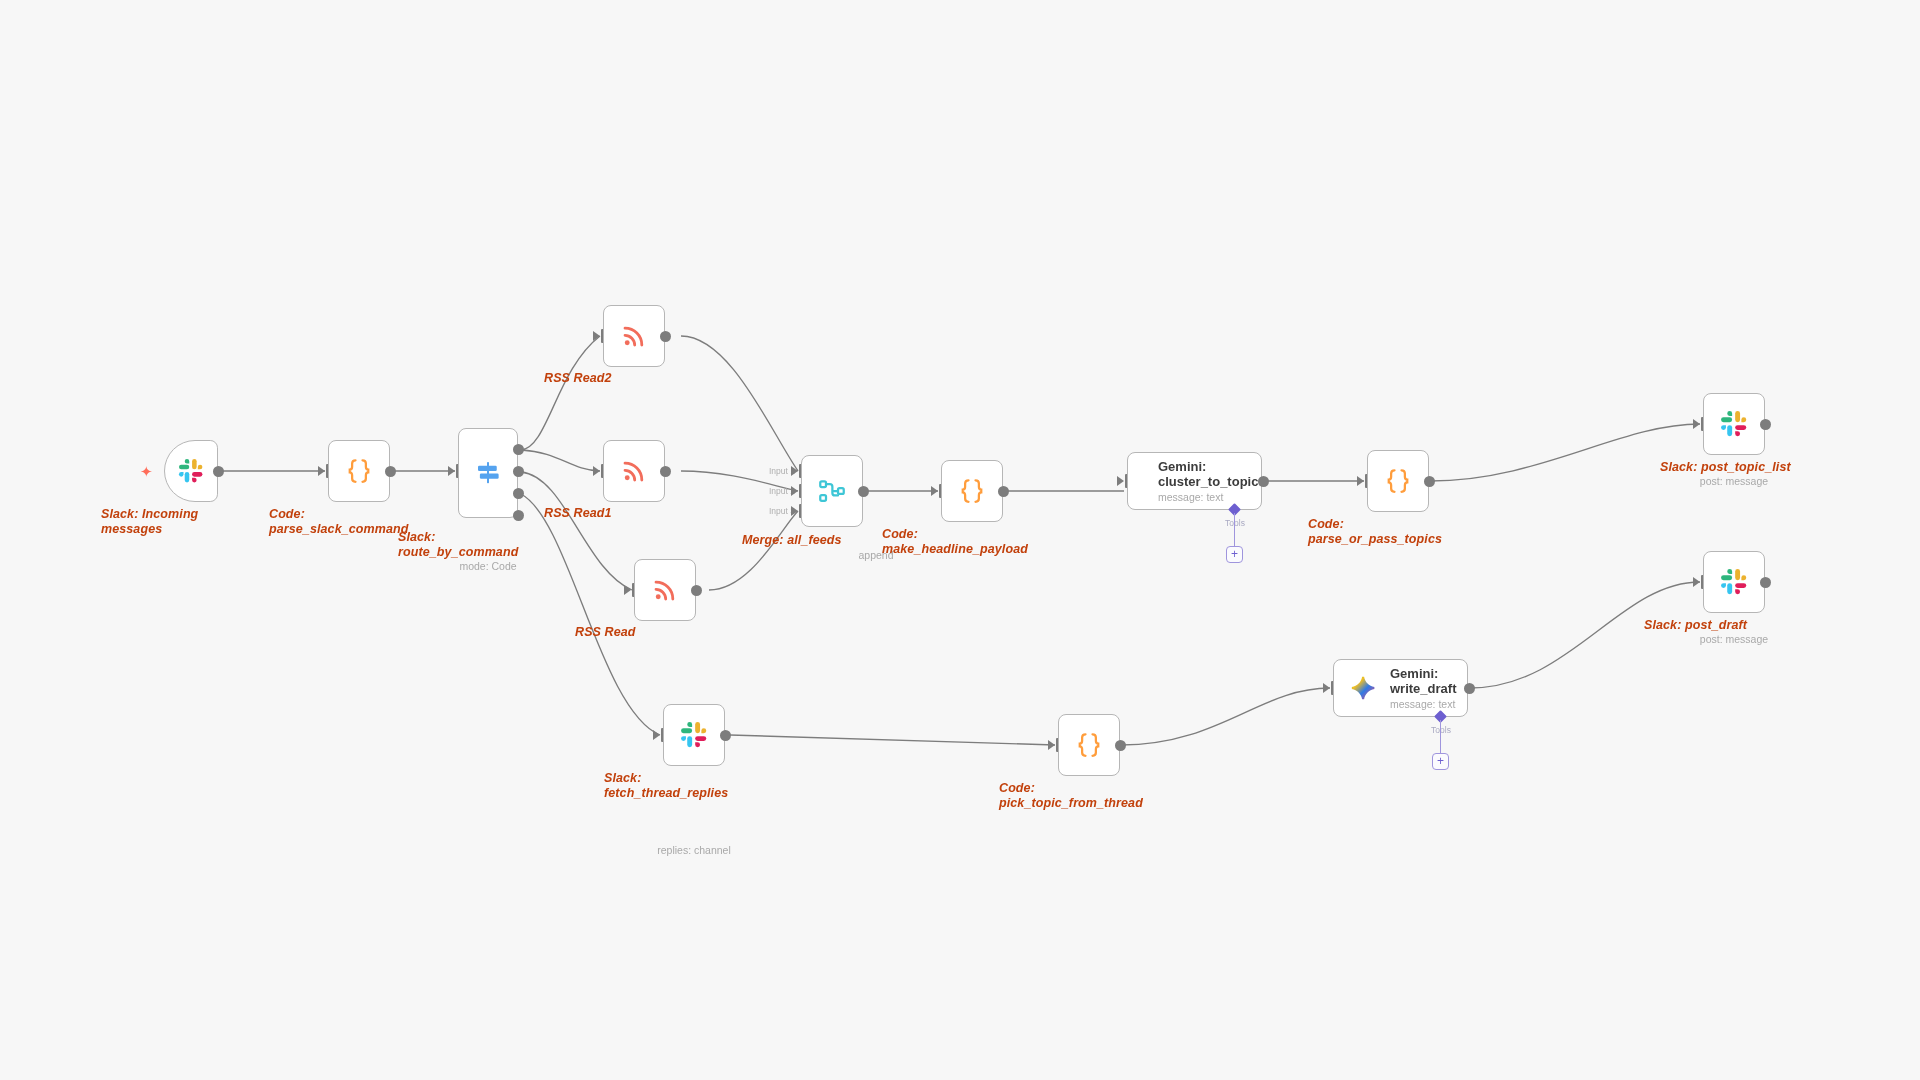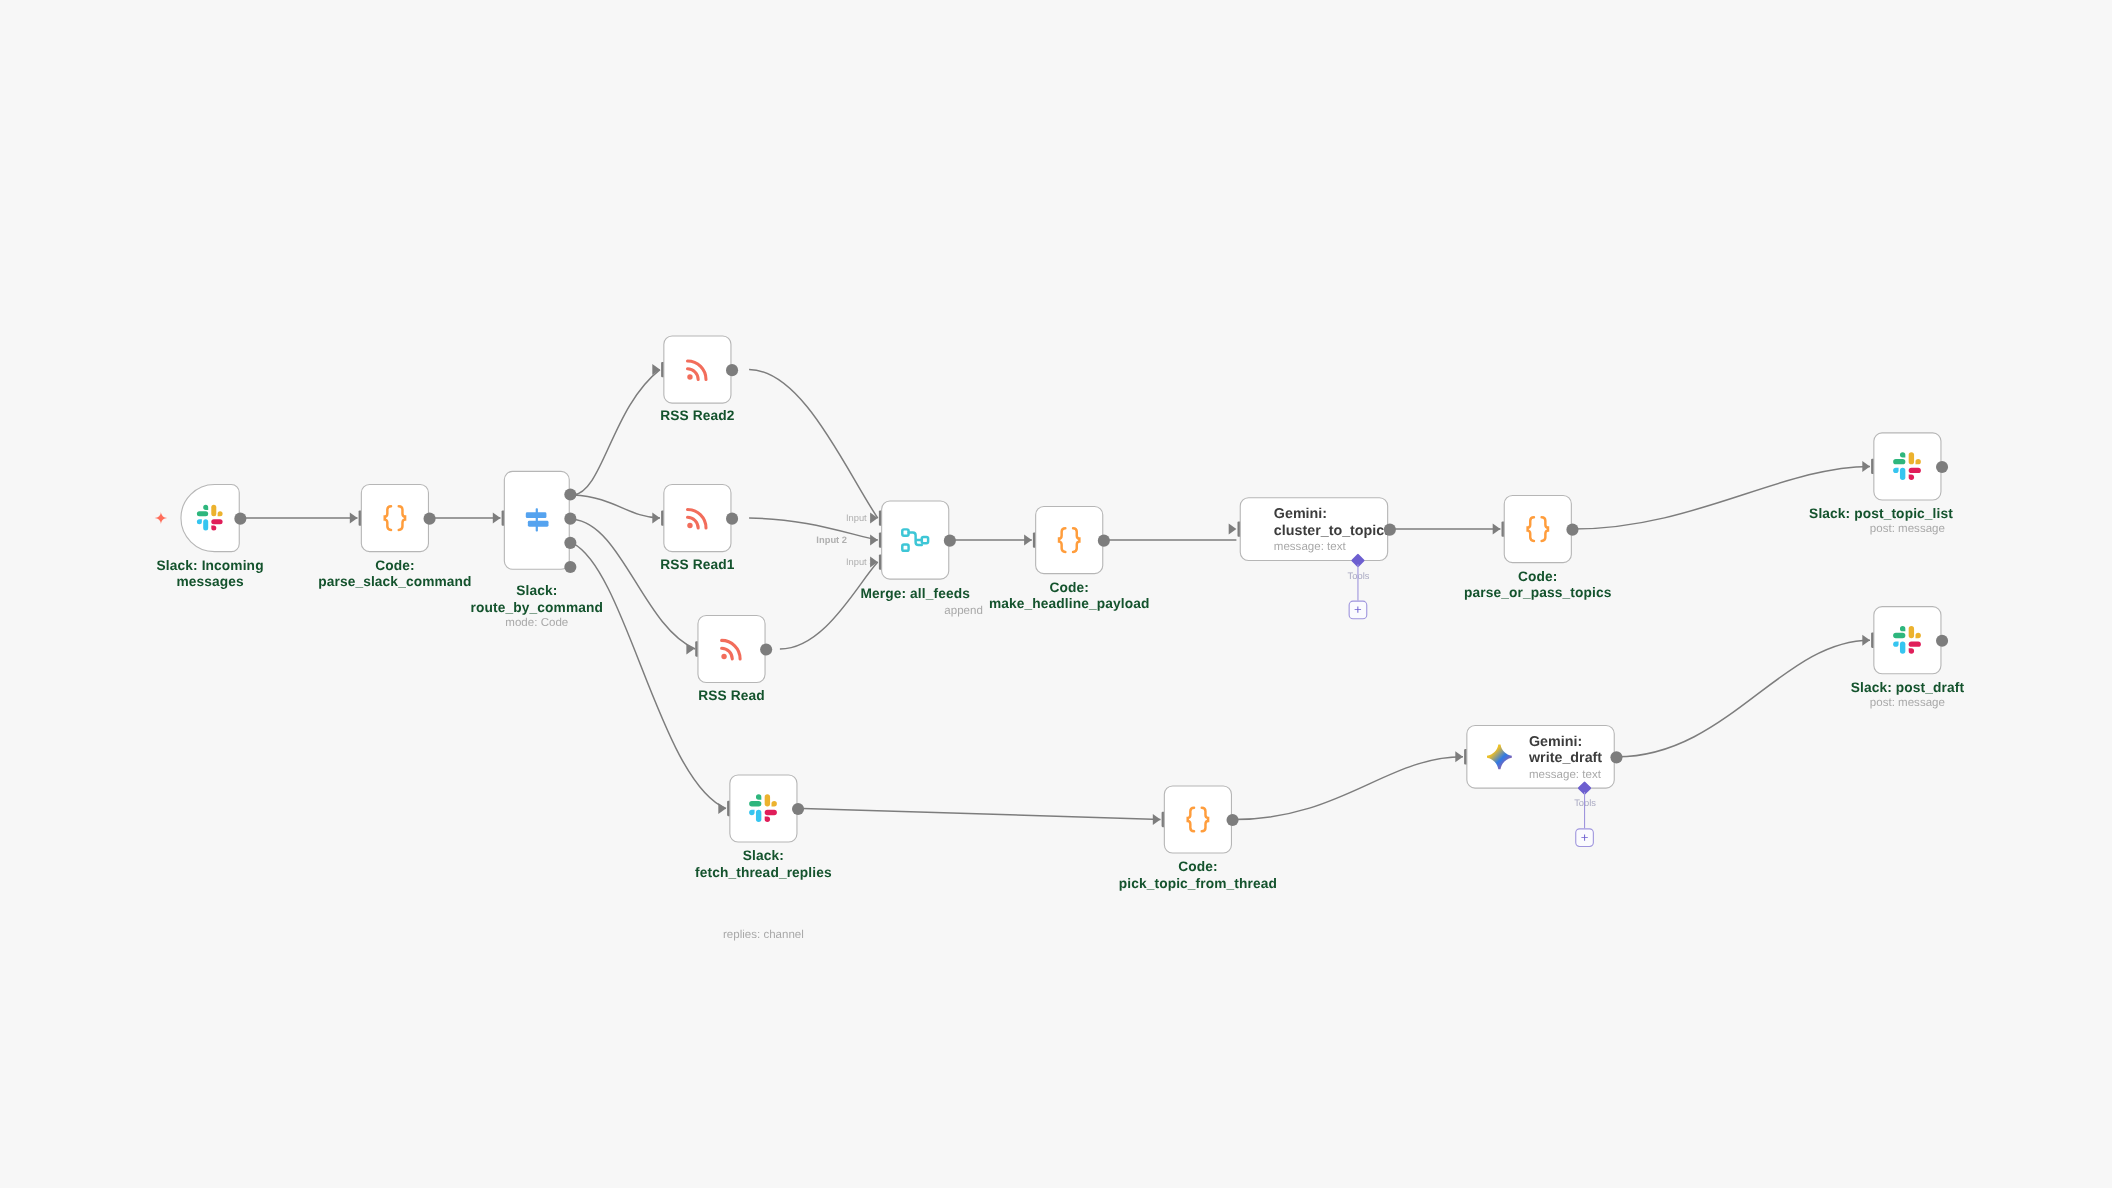--- a/index.html
+++ b/index.html
@@ -30,27 +30,28 @@
     border-radius:8px;
     justify-content:flex-start;
     padding-left:16px;
     gap:14px;
   }
   .node.tall{border-radius:8px;}
 
   
   .lbl{
     position:absolute;
-    text-align:center;
-    color:#14532d;
+    text-align:left;
+    color:#c2410c;
     font-size:12.5px;
     line-height:14.5px;
     font-weight:600;
     letter-spacing:.1px;
     white-space:pre-line;
+    font-style:italic;
   }
   .sub{
     position:absolute;
     text-align:center;
     color:#a9a9a9;
     font-size:10.5px;
     line-height:12px;
     font-weight:400;
   }
 
@@ -218,21 +219,21 @@
     <svg class="icon" width="28" height="28" viewBox="0 0 24 24">
       <circle cx="6.2" cy="17.8" r="2.1" fill="#f26d5b"></circle>
       <path d="M4.3 11.4a8.4 8.4 0 0 1 8.3 8.3" fill="none" stroke="#f26d5b" stroke-width="2.4" stroke-linecap="round"></path>
       <path d="M4.3 5.3a14.4 14.4 0 0 1 14.4 14.4" fill="none" stroke="#f26d5b" stroke-width="2.4" stroke-linecap="round"></path>
     </svg>
   </div>
   <div class="dot-out" style="left:691px;top:585px;"></div>
   <div class="lbl" style="left:575px;top:625px;width:180px;">RSS Read</div>
 
   <div class="in-lbl" style="left:757px;top:466px;width:38px;">Input 1</div>
-  <div class="in-lbl" style="left:732px;top:486px;width:38px;font-weight:bold;">Input 2</div>
+  <div class="in-lbl" style="left:757px;top:486px;width:38px;">Input 2</div>
   <div class="in-lbl" style="left:757px;top:506px;width:38px;">Input 3</div>
   <div class="arrow-in" style="left:791px;top:466px;"></div>
   <div class="port-in" style="left:799px;top:464px;"></div>
   <div class="arrow-in" style="left:791px;top:486px;"></div>
   <div class="port-in" style="left:799px;top:484px;"></div>
   <div class="arrow-in" style="left:791px;top:506px;"></div>
   <div class="port-in" style="left:799px;top:504px;"></div>
   <div class="node" style="left:801px;top:455px;width:62px;height:72px;">
     <svg class="icon" width="30" height="30" viewBox="0 0 24 24">
       <rect x="2.6" y="4.2" width="4.6" height="4.6" rx="1.2" fill="none" stroke="#3ec6d6" stroke-width="1.8"></rect>
@@ -303,21 +304,21 @@
       <path fill="#36C5F0" d="M6.2 15.1a2.1 2.1 0 0 1 4.2 0v5.3a2.1 2.1 0 0 1-4.2 0v-5.3Z"></path>
       <path fill="#2EB67D" d="M8.3 5.1a2.1 2.1 0 1 1 2.1-2.1v2.1H8.3Z"></path>
       <path fill="#2EB67D" d="M8.3 6.2a2.1 2.1 0 0 1 0 4.2H3a2.1 2.1 0 0 1 0-4.2h5.3Z"></path>
       <path fill="#ECB22E" d="M18.3 8.3a2.1 2.1 0 1 1 2.1 2.1h-2.1V8.3Z"></path>
       <path fill="#ECB22E" d="M17.2 8.3a2.1 2.1 0 0 1-4.2 0V3a2.1 2.1 0 0 1 4.2 0v5.3Z"></path>
       <path fill="#E01E5A" d="M15.1 18.3a2.1 2.1 0 1 1-2.1 2.1v-2.1h2.1Z"></path>
       <path fill="#E01E5A" d="M15.1 17.2a2.1 2.1 0 0 1 0-4.2h5.3a2.1 2.1 0 0 1 0 4.2h-5.3Z"></path>
     </svg>
   </div>
   <div class="dot-out" style="left:1760px;top:419px;"></div>
-  <div class="lbl" style="left:1620px;top:460px;width:180px;">Slack: post_topic_list</div>
+  <div class="lbl" style="left:1660px;top:460px;width:180px;">Slack: post_topic_list</div>
   <div class="sub" style="left:1644px;top:475px;width:180px;">post: message</div>
 
   <div class="arrow-in" style="left:653px;top:730px;"></div>
   <div class="port-in" style="left:661px;top:728px;"></div>
   <div class="node" style="left:663px;top:704px;width:62px;height:62px;">
     <svg class="icon" width="28" height="28" viewBox="0 0 24 24">
       <path fill="#36C5F0" d="M5.1 15.1a2.1 2.1 0 1 1-2.1-2.1h2.1v2.1Z"></path>
       <path fill="#36C5F0" d="M6.2 15.1a2.1 2.1 0 0 1 4.2 0v5.3a2.1 2.1 0 0 1-4.2 0v-5.3Z"></path>
       <path fill="#2EB67D" d="M8.3 5.1a2.1 2.1 0 1 1 2.1-2.1v2.1H8.3Z"></path>
       <path fill="#2EB67D" d="M8.3 6.2a2.1 2.1 0 0 1 0 4.2H3a2.1 2.1 0 0 1 0-4.2h5.3Z"></path>

